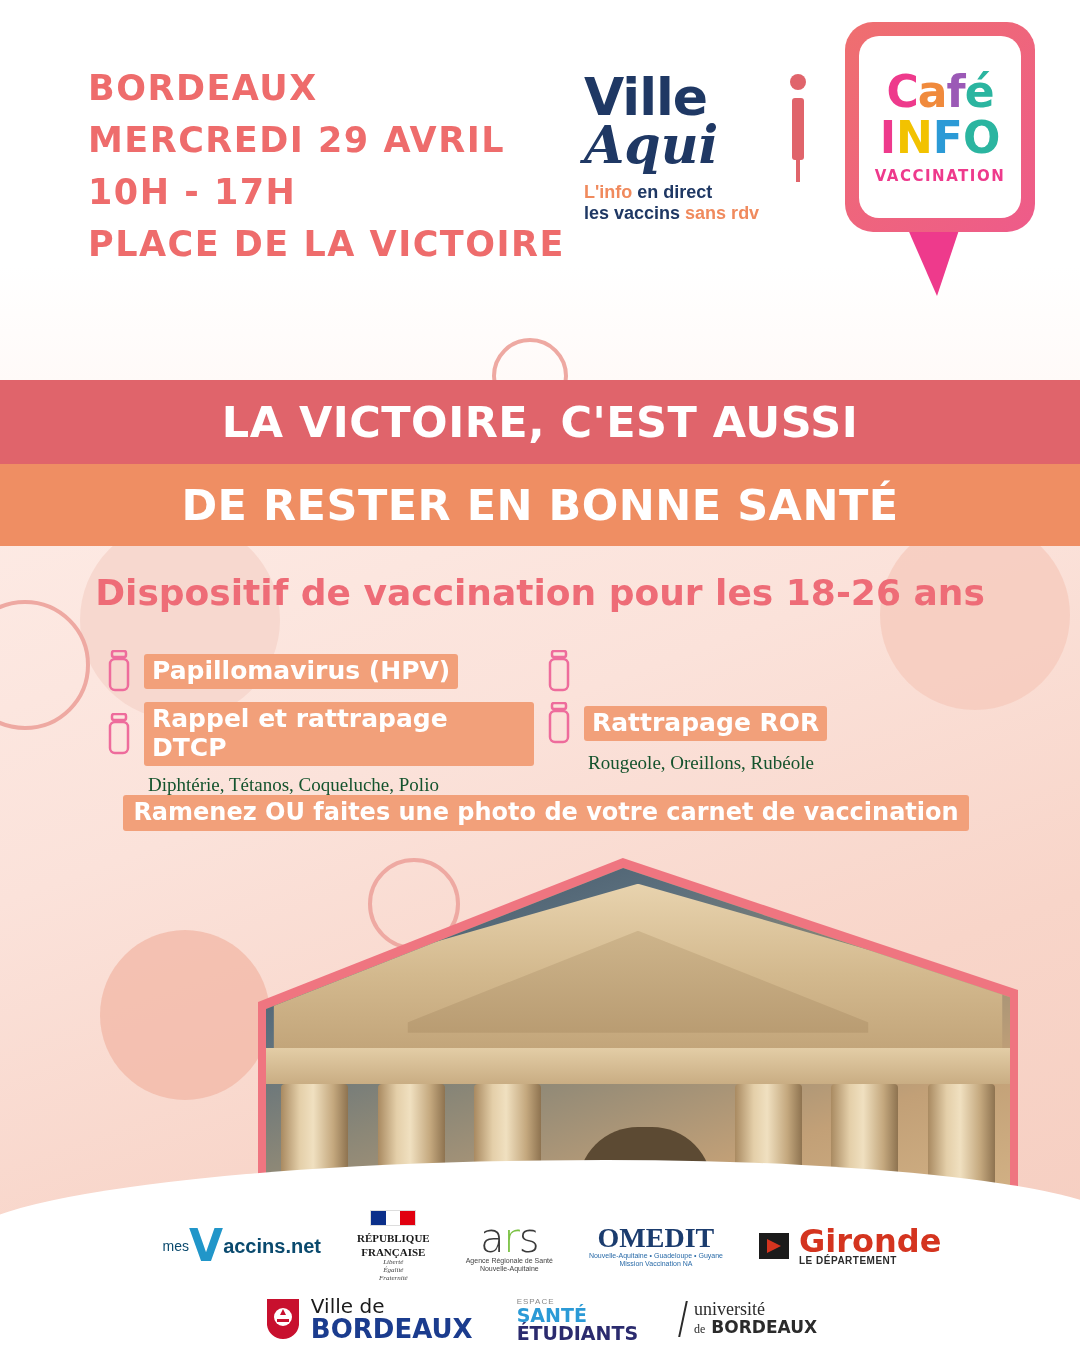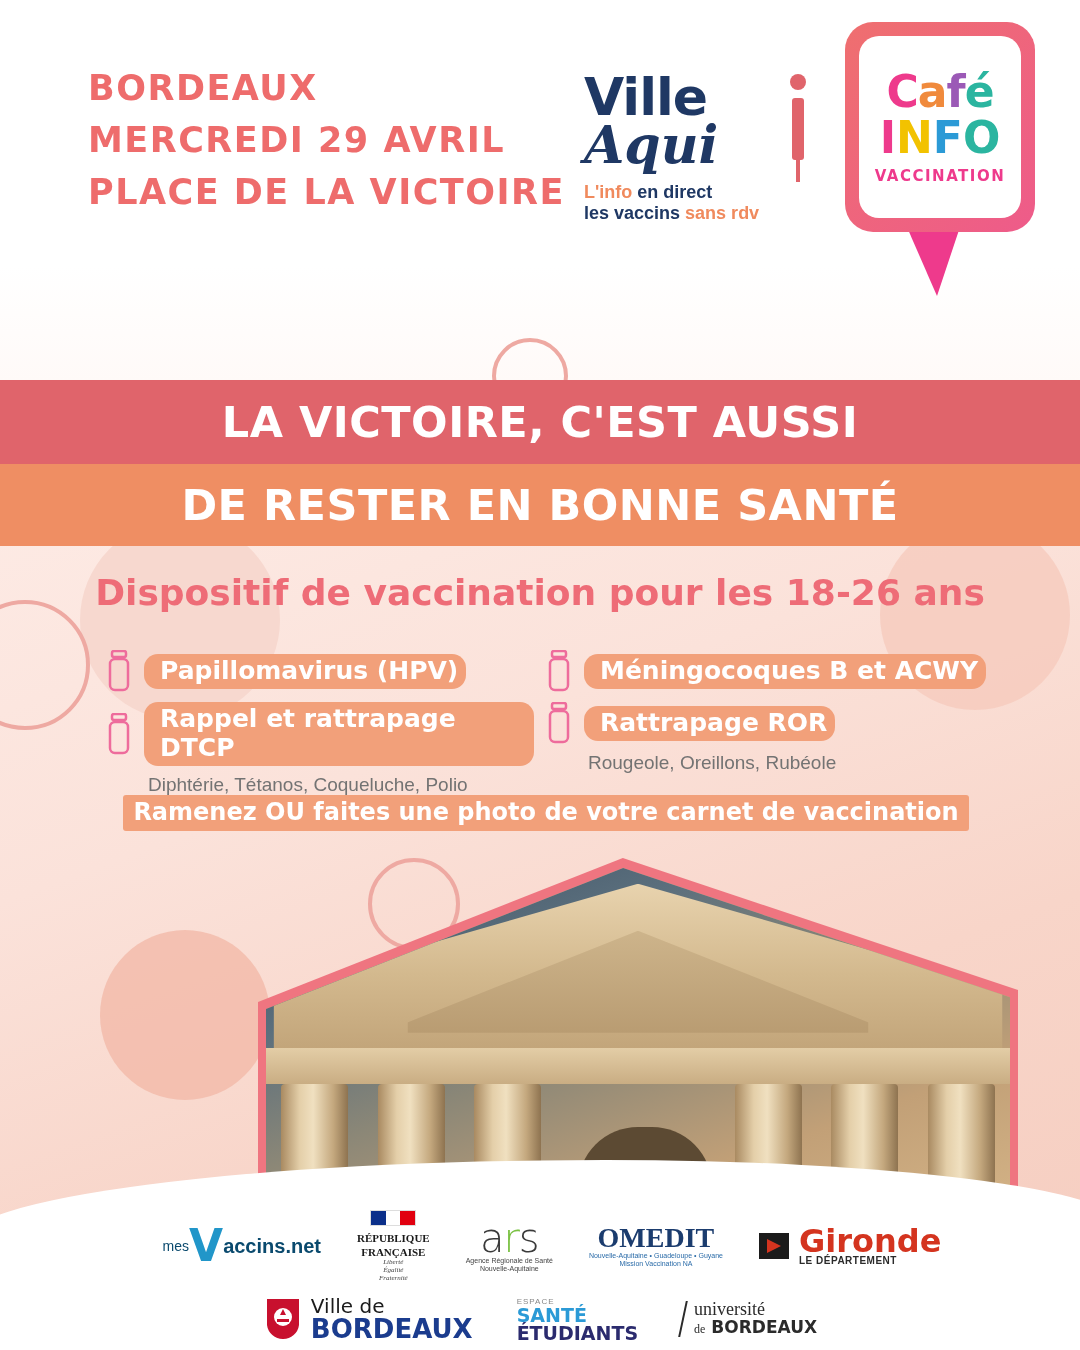--- a/index.html
+++ b/index.html
@@ -93,25 +93,25 @@
   
   .vax-grid { position: absolute; left: 104px; top: 650px; width: 890px; }
   .vax-col { position: absolute; top: 0; }
   .vax-col.left { left: 0; width: 430px; }
   .vax-col.right { left: 440px; width: 450px; }
   .vax-item { display: flex; align-items: center; margin-bottom: 12px; }
   .vial { width: 30px; height: 42px; margin-right: 10px; flex: 0 0 auto; }
   .vax-label {
     display: inline-block; background: #f2a07a; color: #ffffff;
     font-family: "DejaVu Sans", sans-serif; font-weight: 800; font-size: 25px;
-    padding: 2px 8px 4px 16px; border-radius: 14px;
+    padding: 2px 8px 4px 8px; border-radius: 3px;
   }
   .vax-sub {
-    font-size: 19px; color: #737373; margin-left: 44px; margin-top: -4px; margin-bottom: 14px;
-    font-family: Liberation Sans, sans-serif;
+    font-size: 19px; color: #14532d; margin-left: 44px; margin-top: -4px; margin-bottom: 14px;
+    font-family: Liberation Serif, serif;
   }
   .cta {
     position: absolute; left: 0; top: 795px; width: 1080px; text-align: center; padding-left: 12px;
   }
   .cta span {
     display: inline-block; background: #f2a07a; color: #ffffff;
     font-family: "DejaVu Sans", sans-serif; font-weight: 800; font-size: 24px;
     padding: 3px 10px 5px 10px; border-radius: 3px;
   }
 
@@ -222,20 +222,21 @@
   <div class="deco" style="left:80px; top:520px; width:200px; height:200px; background:#f7d8cf;"></div>
   <div class="deco" style="left:100px; top:930px; width:170px; height:170px; background:#f2b7a6; opacity:.75;"></div>
   <div class="deco" style="left:880px; top:520px; width:190px; height:190px; background:#f6cbbd; opacity:.8;"></div>
   <div class="deco-ring" style="left:492px; top:338px; width:76px; height:76px;"></div>
   <div class="deco-ring" style="left:368px; top:858px; width:92px; height:92px;"></div>
   <div class="deco-ring" style="left:-40px; top:600px; width:130px; height:130px;"></div>
 
   <div class="header-info">
     <div class="line">BORDEAUX</div>
     <div class="line">MERCREDI 29 AVRIL</div>
+    <div class="line">10H - 17H</div>
     <div class="line">PLACE DE LA VICTOIRE</div>
   </div>
 
   <div class="vacciaqui">
     <div class="va-vacc">Ville</div>
     <div class="va-aqui">Aqui</div>
     <svg class="va-syringe" viewBox="0 0 20 110">
       <circle cx="10" cy="8" r="8" fill="#e0646b"></circle>
       <rect x="4" y="24" width="12" height="62" rx="3" fill="#e0646b"></rect>
       <rect x="8" y="86" width="4" height="22" fill="#e0646b"></rect>
@@ -293,21 +294,20 @@
       </div>
       <div class="vax-sub">Diphtérie, Tétanos, Coqueluche, Polio</div>
     </div>
 
     <div class="vax-col right">
       <div class="vax-item">
         <svg class="vial" viewBox="0 0 30 42">
           <rect x="8" y="1" width="14" height="6" rx="2" fill="none" stroke="#ee6c9c" stroke-width="2.5"></rect>
           <rect x="6" y="9" width="18" height="31" rx="5" fill="none" stroke="#ee6c9c" stroke-width="2.5"></rect>
         </svg>
-        <span class="vax-label">Méningocoques B et ACWY</span>
       </div>
       <div class="vax-sub"></div>
       <div class="vax-item">
         <svg class="vial" viewBox="0 0 30 42">
           <rect x="8" y="1" width="14" height="6" rx="2" fill="none" stroke="#ee6c9c" stroke-width="2.5"></rect>
           <rect x="6" y="9" width="18" height="31" rx="5" fill="none" stroke="#ee6c9c" stroke-width="2.5"></rect>
         </svg>
         <span class="vax-label">Rattrapage ROR</span>
       </div>
       <div class="vax-sub">Rougeole, Oreillons, Rubéole</div>

